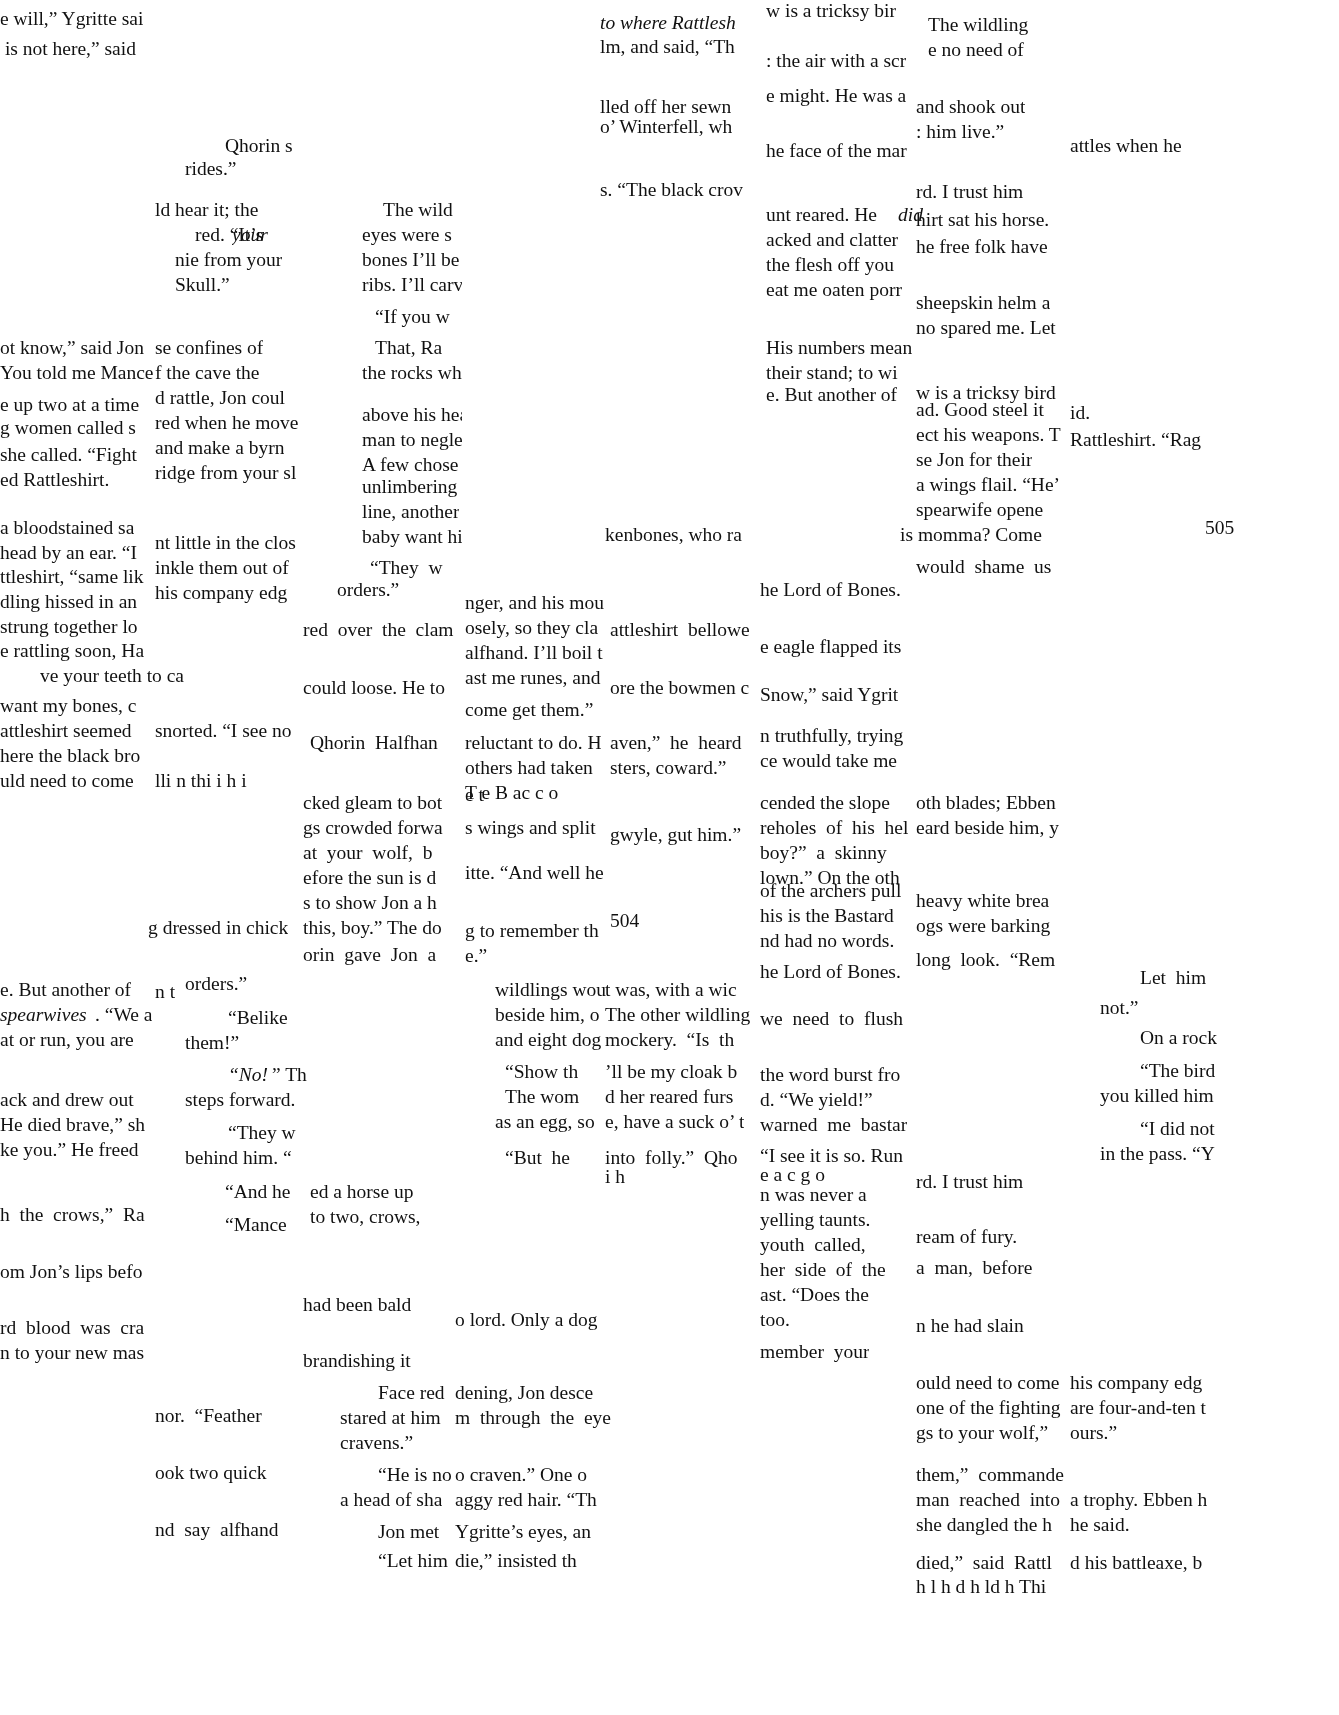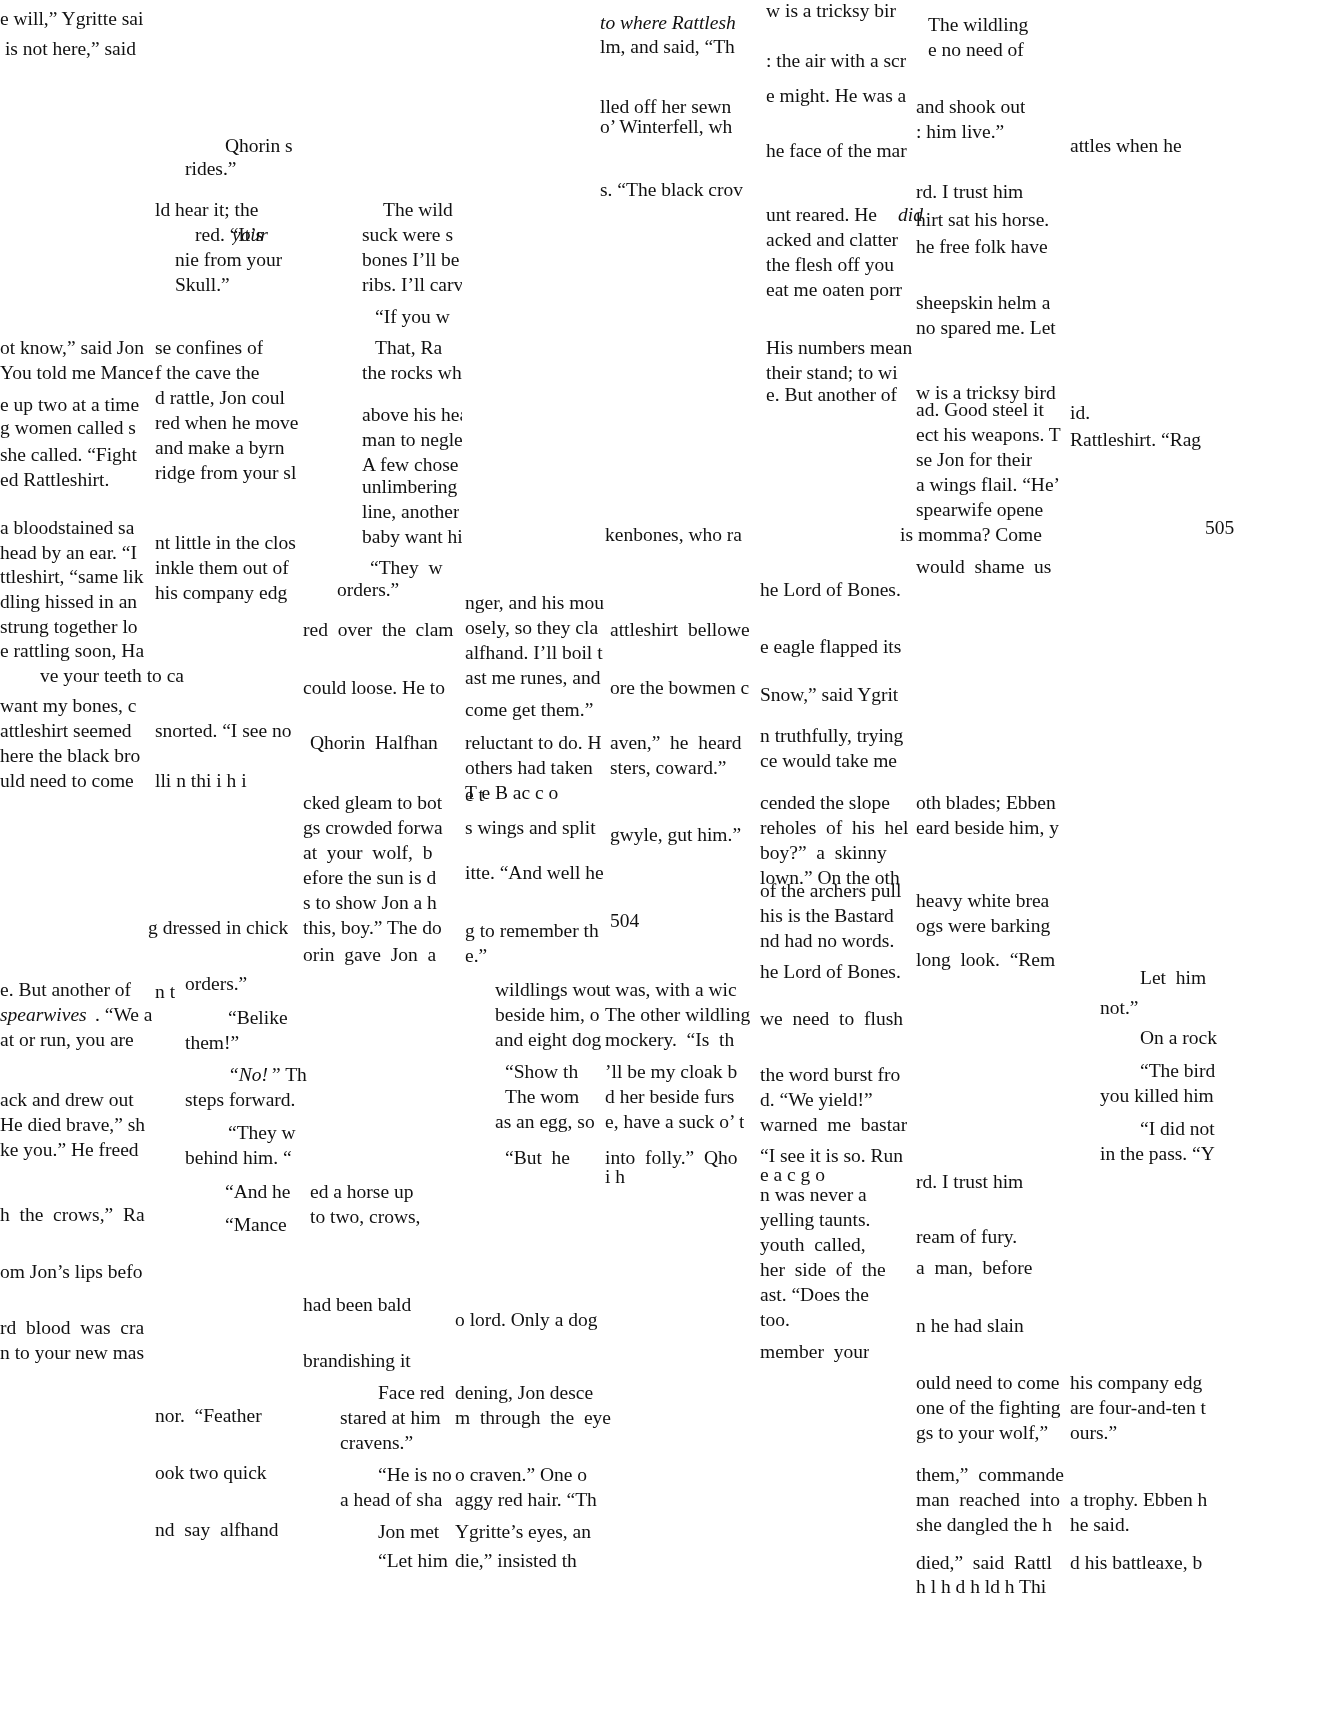--- a/index.html
+++ b/index.html
@@ -59,21 +59,21 @@
     <div class="frag" style="left: 916px; top: 288px; max-width: 155px;">sheepskin helm a</div>
     <div class="frag" style="left: 916px; top: 313px; max-width: 155px;">no spared me. Let</div>
     <div class="frag" style="left: 225px; top: 131px; max-width: 85px;">Qhorin s</div>
     <div class="frag" style="left: 185px; top: 154px; max-width: 125px;">rides.”</div>
     <div class="frag" style="left: 155px; top: 195px; max-width: 155px;">ld hear it; the</div>
     <div class="frag" style="left: 195px; top: 220px; max-width: 90px;">red. “It’s </div>
     <div class="frag ital" style="left: 232px; top: 220px; max-width: 50px;">your</div>
     <div class="frag" style="left: 175px; top: 245px; max-width: 135px;">nie from your</div>
     <div class="frag" style="left: 175px; top: 270px; max-width: 135px;">Skull.”</div>
     <div class="frag" style="left: 383px; top: 195px; max-width: 80px;">The wild</div>
-    <div class="frag" style="left: 362px; top: 220px; max-width: 100px;">suck were s</div>
+    <div class="frag" style="left: 362px; top: 220px; max-width: 100px;">eyes were s</div>
     <div class="frag" style="left: 362px; top: 245px; max-width: 100px;">bones I’ll be</div>
     <div class="frag" style="left: 362px; top: 270px; max-width: 100px;">ribs. I’ll carve</div>
     <div class="frag" style="left: 375px; top: 302px; max-width: 88px;">“If you w</div>
     <div class="frag" style="left: 375px; top: 333px; max-width: 88px;">That, Ra</div>
     <div class="frag" style="left: 362px; top: 358px; max-width: 100px;">the rocks wh</div>
     <div class="frag" style="left: 362px; top: 400px; max-width: 100px;">above his hea</div>
     <div class="frag" style="left: 362px; top: 425px; max-width: 100px;">man to negle</div>
     <div class="frag" style="left: 362px; top: 450px; max-width: 100px;">A few chose</div>
     <div class="frag" style="left: 362px; top: 472px; max-width: 100px;">unlimbering a</div>
     <div class="frag" style="left: 362px; top: 497px; max-width: 100px;">line, another</div>
@@ -186,21 +186,21 @@
     <div class="frag" style="left: 495px; top: 1000px; max-width: 125px;">beside him, o</div>
     <div class="frag" style="left: 495px; top: 1025px; max-width: 125px;">and eight dog</div>
     <div class="frag" style="left: 505px; top: 1057px; max-width: 115px;">“Show th</div>
     <div class="frag" style="left: 505px; top: 1082px; max-width: 115px;">The wom</div>
     <div class="frag" style="left: 495px; top: 1107px; max-width: 125px;">as an egg, so</div>
     <div class="frag" style="left: 505px; top: 1143px; max-width: 115px;">“But  he</div>
     <div class="frag" style="left: 605px; top: 975px; max-width: 160px;">t was, with a wic</div>
     <div class="frag" style="left: 605px; top: 1000px; max-width: 160px;">The other wildling</div>
     <div class="frag" style="left: 605px; top: 1025px; max-width: 160px;">mockery.  “Is  th</div>
     <div class="frag" style="left: 605px; top: 1057px; max-width: 160px;">’ll be my cloak b</div>
-    <div class="frag" style="left: 605px; top: 1082px; max-width: 160px;">d her beside furs</div>
+    <div class="frag" style="left: 605px; top: 1082px; max-width: 160px;">d her reared furs</div>
     <div class="frag" style="left: 605px; top: 1107px; max-width: 160px;">e, have a suck o’ t</div>
     <div class="frag" style="left: 605px; top: 1143px; max-width: 160px;">into  folly.”  Qho</div>
     <div class="frag" style="left: 760px; top: 1004px; max-width: 160px;">we  need  to  flush</div>
     <div class="frag" style="left: 760px; top: 1060px; max-width: 160px;">the word burst fro</div>
     <div class="frag" style="left: 760px; top: 1085px; max-width: 160px;">d. “We yield!”</div>
     <div class="frag" style="left: 760px; top: 1110px; max-width: 160px;">warned  me  bastar</div>
     <div class="frag" style="left: 760px; top: 1141px; max-width: 160px;">“I see it is so. Run</div>
     <div class="frag" style="left: 760px; top: 1160px; max-width: 160px;">e a c g o</div>
     <div class="frag" style="left: 1140px; top: 963px; max-width: 100px;">Let  him</div>
     <div class="frag" style="left: 1100px; top: 993px; max-width: 140px;">not.”</div>

